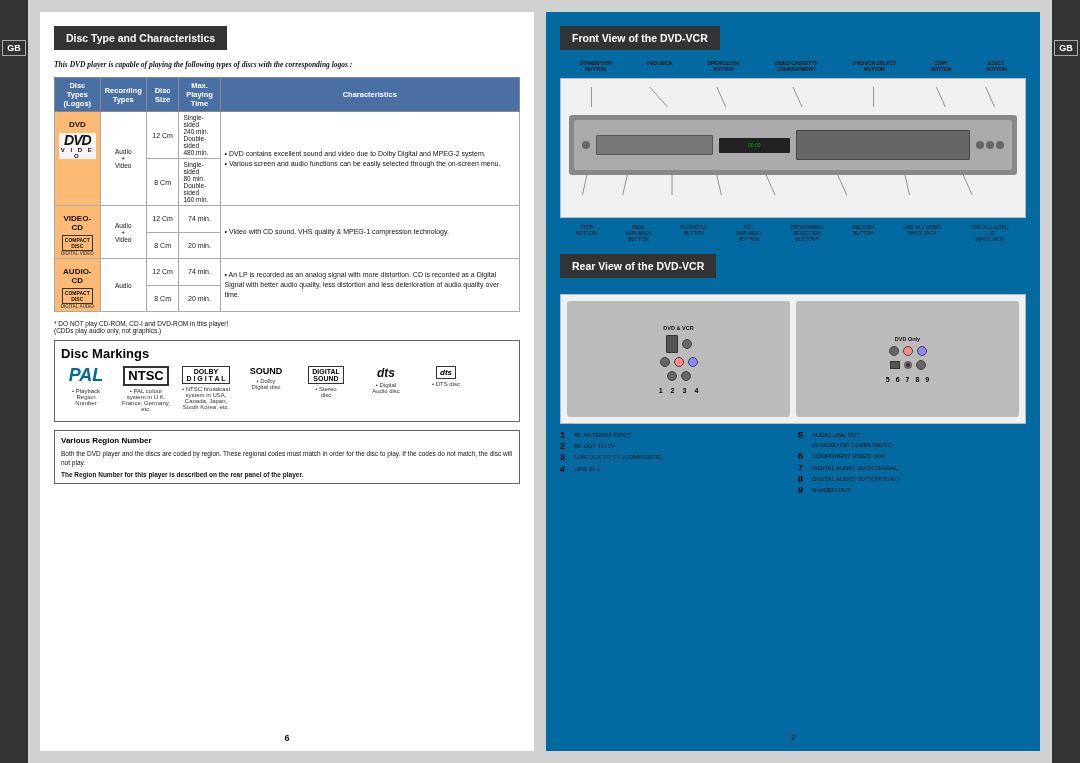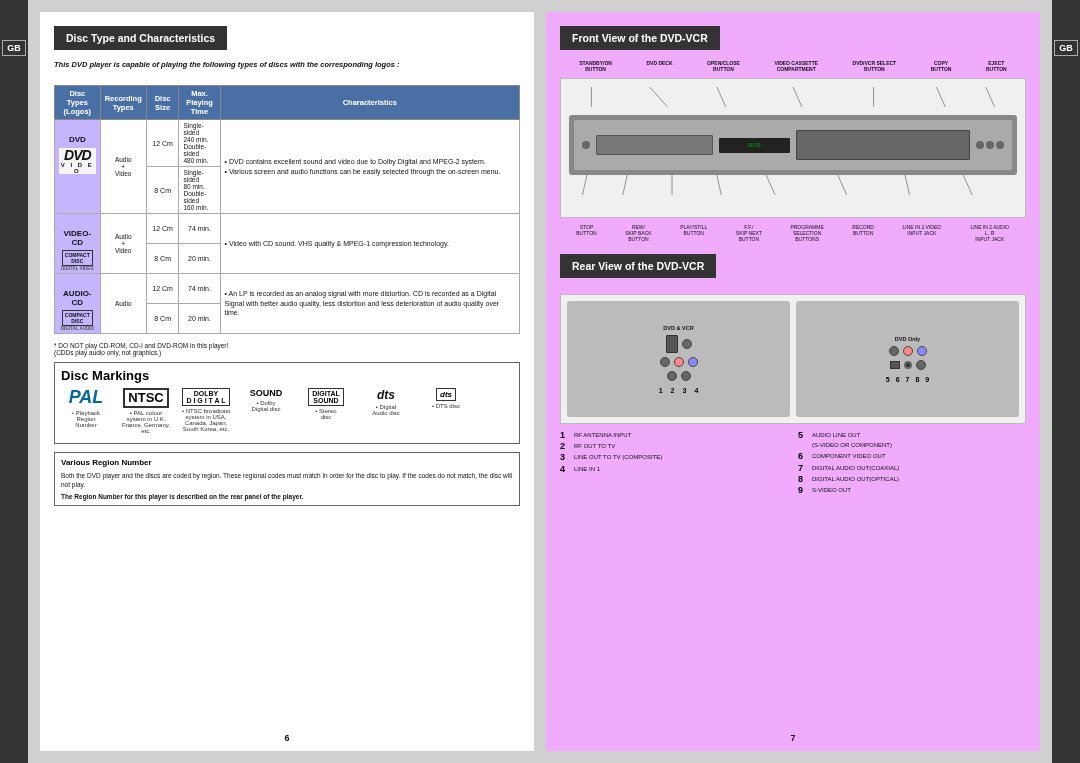--- a/index.html
+++ b/index.html
@@ -48,42 +48,43 @@
     }
     .left-page {
       flex: 1;
       background: white;
       margin: 12px 6px 12px 12px;
       padding: 14px 14px 10px 14px;
       position: relative;
     }
     .right-page {
       flex: 1;
-      background: #f0abfc;
+      background: #0369a1;
       margin: 12px 12px 12px 6px;
       padding: 14px 14px 10px 14px;
       position: relative;
     }
     
     .section-header {
       background: #333;
       color: white;
       font-size: 10.5px;
       font-weight: bold;
       padding: 4px 10px;
       margin-bottom: 10px;
       display: inline-block;
       border: 2px solid #333;
     }
     .intro-text {
       font-size: 7.5px;
       font-style: italic;
       font-weight: bold;
-      margin-bottom: 16px;
-      color: #111;
+      margin-bottom: 8px;
+      color: #111;
+      font-family: Liberation Serif, serif;
     }
     
     .disc-table {
       width: 100%;
       border-collapse: collapse;
       margin-bottom: 8px;
       font-size: 7px;
     }
     .disc-table th {
       background: #4a6fa5;
@@ -95,26 +96,26 @@
       font-weight: bold;
     }
     .disc-table td {
       border: 1px solid #aaa;
       padding: 2px 4px;
       vertical-align: middle;
       font-size: 7px;
       color: #111;
     }
     .disc-table .disc-type-cell {
-      background: #c4b5fd;
+      background: #fdba74;
       font-weight: bold;
       font-size: 8px;
       text-align: center;
       vertical-align: top;
-      padding-top: 15px;
+      padding-top: 8px;
     }
     .disc-table .logo-cell {
       text-align: center;
       vertical-align: middle;
       background: #f5f5f5;
     }
     .dvd-logo {
       font-size: 14px;
       font-weight: 900;
       font-style: italic;

